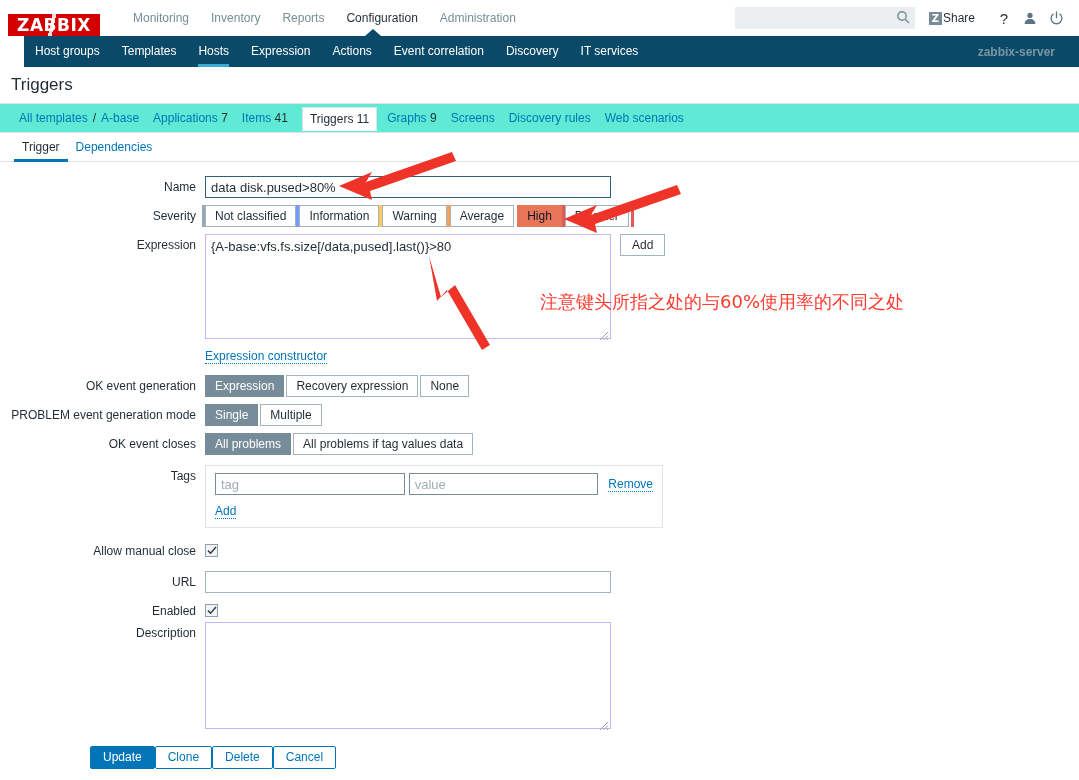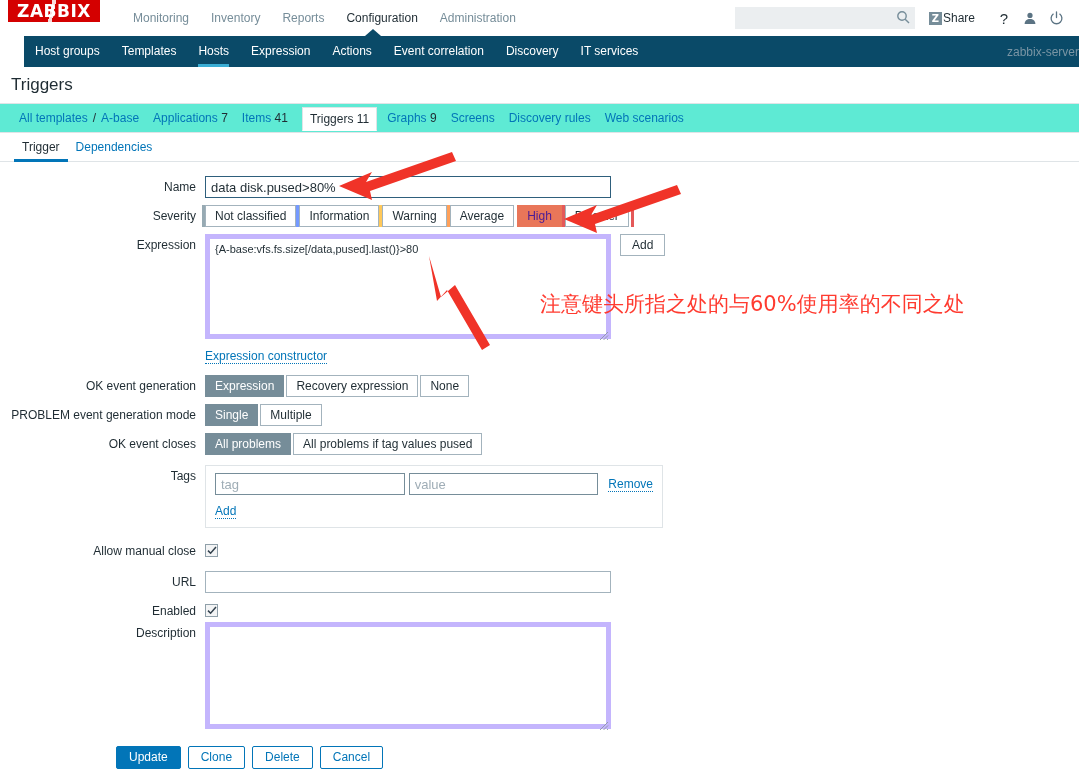--- a/index.html
+++ b/index.html
@@ -12,21 +12,21 @@
     color: #1f2c33;
     overflow: hidden;
   }
 
   
   #top-header {
     position: relative;
     height: 36px;
     background: #ffffff;
     display: flex;
-    align-items: flex-start;
+    align-items: flex-end;
     border-bottom: none;
   }
   #logo {
     width: 92px; height: 22px;
     margin-left: 8px;
     background: #d40000;
     position: relative;
     display: flex; align-items: center; justify-content: center;
     overflow: hidden;
   }
@@ -126,23 +126,24 @@
   }
   .sub-menu-item.selected:after {
     content: "";
     position: absolute;
     left: 11px; right: 11px; bottom: 0;
     height: 3px;
     background: #3aadd4;
   }
   #server-name {
     margin-left: auto;
-    padding-right: 0;
+    padding-right: 24px;
     color: #7a95a4;
     font-size: 12px;
+    font-weight: bold;
   }
   
   #menu-caret {
     position: absolute;
     top: -7px;
     left: 341px;
     width: 0; height: 0;
     border-left: 8px solid transparent;
     border-right: 8px solid transparent;
     border-bottom: 7px solid #0a4a68;
@@ -246,23 +247,23 @@
     color: #1f2c33;
     background: #fff;
     outline: none;
   }
   input[type=text].txt::placeholder { color: #9fadb6; }
   #name-input { width: 406px; border-color: #2e5f7c; }
   #url-input { width: 406px; border-color: #a3b3bd; }
   .tag-input { width: 198px; border-color: #a3b3bd; height: 22px; }
 
   textarea.ta {
-    border: 5px solid #c4b5fd;
+    border: 1px solid #c4b5fd;
     font-family: "Liberation Sans", sans-serif;
-    font-size: 11px;
+    font-size: 13px;
     color: #1f2c33;
     padding: 4px 5px;
     outline: none;
     resize: none;
     background: #fff;
   }
   #expression-ta { width: 406px; height: 105px; }
   #description-ta { width: 406px; height: 107px; }
   .ta-wrap { position: relative; display: inline-block; }
   .resize-grip {
@@ -292,21 +293,21 @@
     color: #ffffff;
   }
   
   #severity-seg .segbtn { margin-right: 3px; position: relative; }
   #severity-seg .segbtn .strip {
     position: absolute;
     left: -4px; top: -1px;
     width: 3px; height: 22px;
   }
   #severity-seg .segbtn.sev-on {
-    color: #4c1d95;
+    color: #0f172a;
     border-color: transparent;
   }
 
   .btn {
     height: 23px;
     padding: 0 12px;
     font-size: 12px;
     font-family: "Liberation Sans", sans-serif;
     border: 1px solid #0275b8;
     background: #fff;
@@ -351,35 +352,35 @@
     border: 1px solid #8f9fa9;
     background: #f3f4f5;
     display: inline-flex;
     align-items: center; justify-content: center;
     margin-top: 4px;
     cursor: pointer;
     position: relative;
   }
   .cbx svg { display: block; }
 
-  #footer-buttons { display: flex; gap: 7px; padding-left: 116px; margin-top: 14px; }
+  #footer-buttons { display: flex; gap: 0; padding-left: 90px; margin-top: 14px; }
 
   
   #annotations {
     position: absolute;
     left: 0; top: 0;
     width: 1079px; height: 780px;
     pointer-events: none;
     z-index: 40;
   }
   #cn-note {
     position: absolute;
     left: 540px;
     top: 290px;
-    font-size: 21px;
+    font-size: 18px;
     color: #ff3b30;
     font-family: "DejaVu Sans", sans-serif;
     white-space: nowrap;
   }
 </style>
 </head>
 <body>
 
 <div id="top-header">
   <div id="logo">
@@ -565,21 +566,21 @@
           <div class="segbtn">Multiple</div>
         </div>
       </div>
     </div>
 
     <div class="frow" style="margin-bottom:10px">
       <div class="flabel">OK event closes</div>
       <div class="fctl">
         <div class="seg">
           <div class="segbtn on">All problems</div>
-          <div class="segbtn">All problems if tag values pused</div>
+          <div class="segbtn">All problems if tag values data</div>
         </div>
       </div>
     </div>
 
     <div class="frow" style="margin-bottom:12px">
       <div class="flabel">Tags</div>
       <div class="fctl">
         <div id="tags-box">
           <div id="tags-row">
             <input class="txt tag-input" type="text" placeholder="tag" style="">

